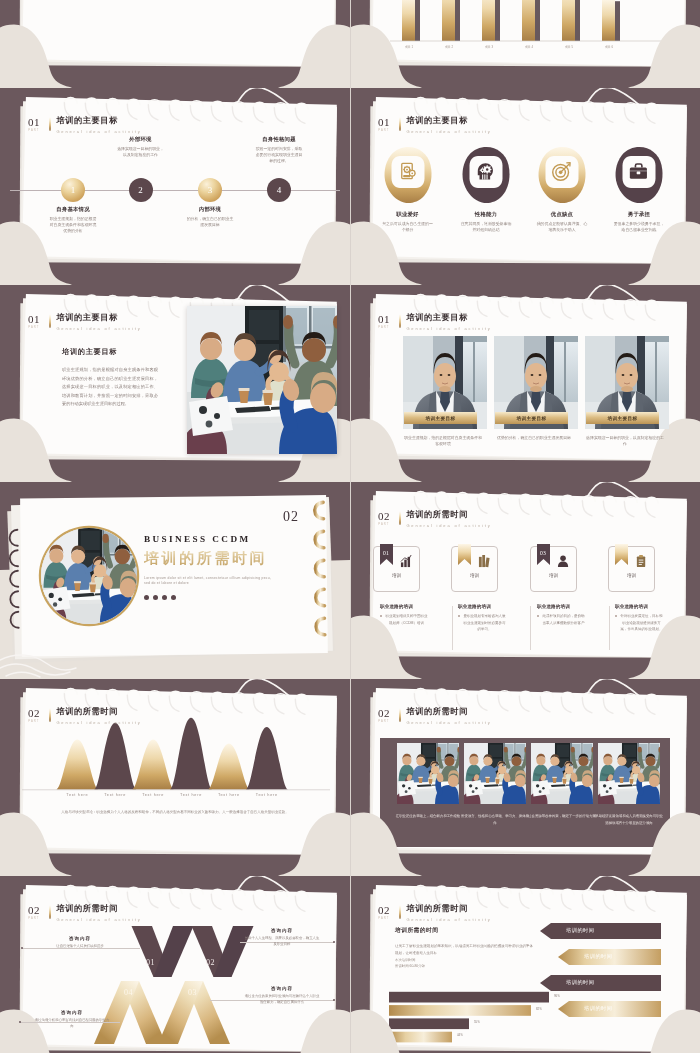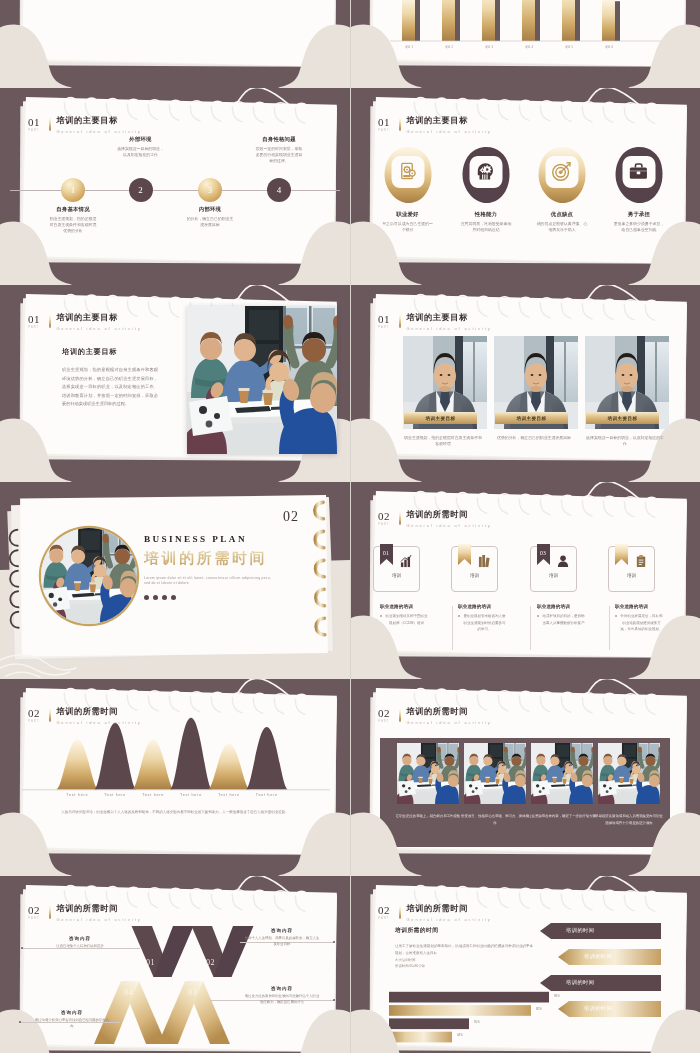--- a/index.html
+++ b/index.html
@@ -988,21 +988,21 @@
                 </g>
                 <path d="M2 96 L40 90 L46 124 L6 130 Z" fill="#f6f7f7"></path>
                 <circle cx="16" cy="104" r="4" fill="#2d3235"></circle>
                 <circle cx="30" cy="110" r="3" fill="#2d3235"></circle>
                 <circle cx="22" cy="118" r="3.4" fill="#4b5255"></circle>
               </g>
             </g>
           </svg>
         </div>
         <div class="s5txt">
-          <div class="s5en">BUSINESS PLAN</div>
+          <div class="s5en">BUSINESS CCDM</div>
           <div class="s5cn">培训的所需时间</div>
           <div class="s5lo">Lorem ipsum dolor sit et elit lamet, consectetaur cillium adipisicing pecu, sed do et labore et dolore</div>
           <div class="s5dots">
             <i></i>
             <i></i>
             <i></i>
             <i></i>
           </div>
         </div>
       </div>

